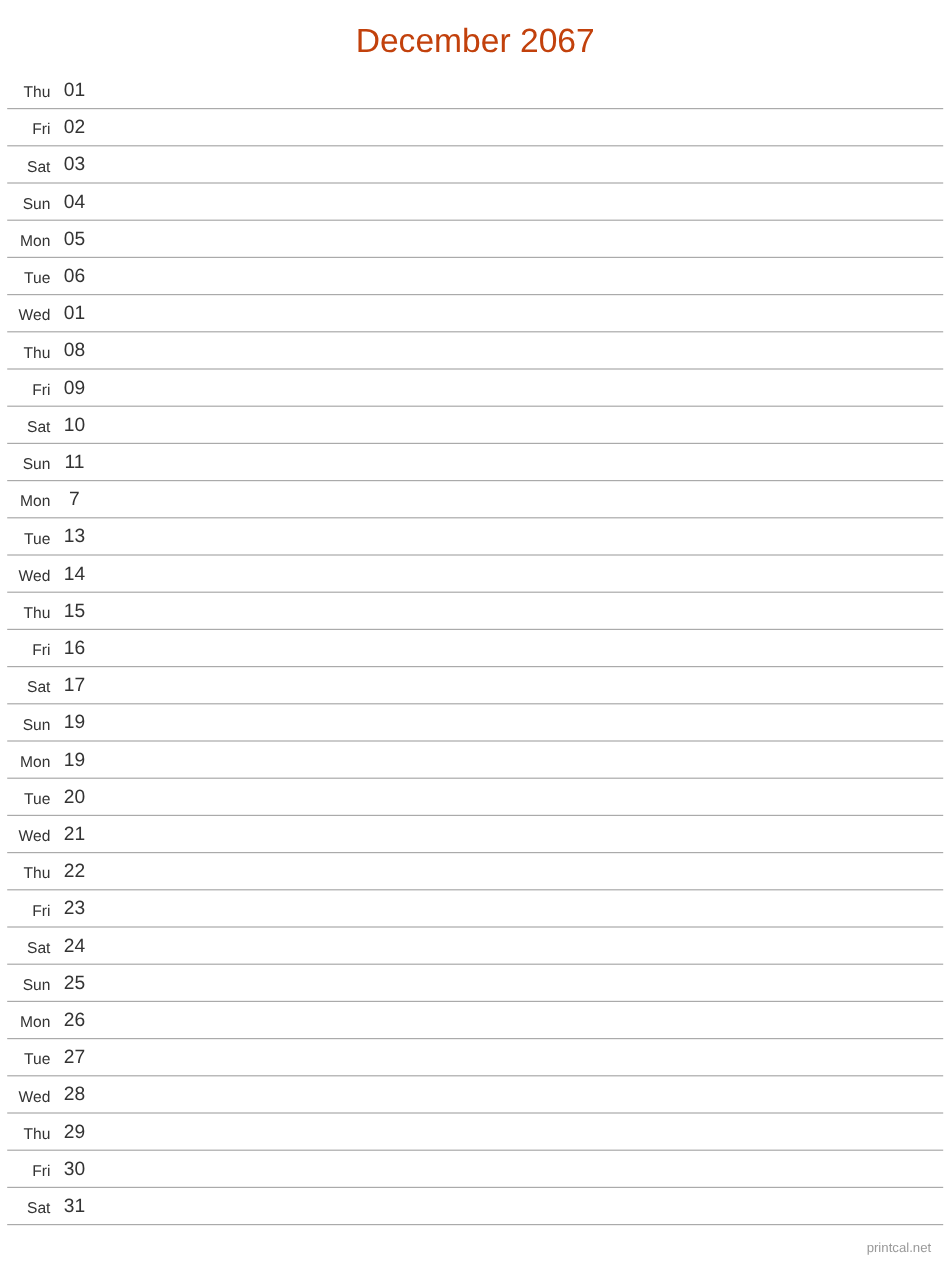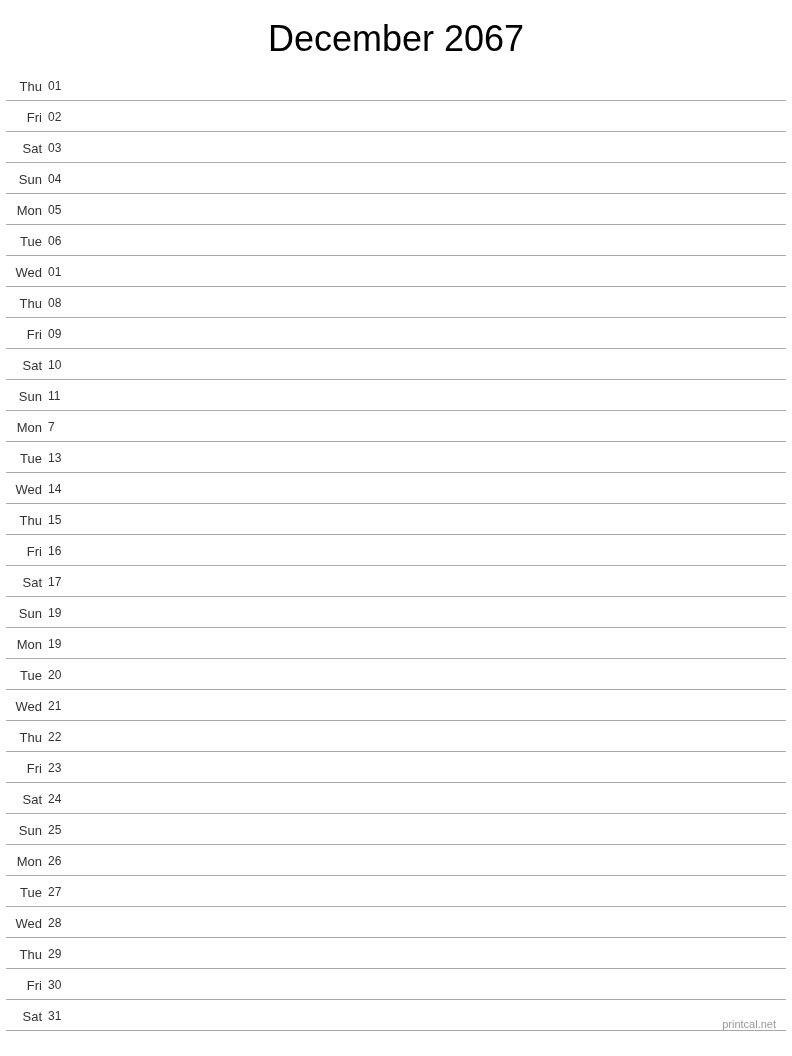--- a/index.html
+++ b/index.html
@@ -11,24 +11,24 @@
     body {
       width: 792px;
       min-height: 1056px;
       background: #ffffff;
       font-family: Arial, sans-serif;
       position: relative;
     }
 
     .page-title {
       text-align: center;
-      font-size: 36px;
+      font-size: 28px;
       font-weight: normal;
       padding: 18px 0 10px 0;
-      color: #000000;
+      color: #c2410c;
     }
 
     .calendar-container {
       padding: 0 6px;
     }
 
     .day-row {
       display: flex;
       align-items: center;
       border-bottom: 1px solid #aaa;
@@ -40,34 +40,34 @@
       width: 42px;
       font-size: 13px;
       color: #333;
       text-align: right;
       padding-right: 6px;
       flex-shrink: 0;
     }
 
     .day-number {
       width: 28px;
-      font-size: 12px;
+      font-size: 16px;
       color: #333;
-      text-align: left;
+      text-align: center;
       flex-shrink: 0;
     }
 
     .day-line {
       flex: 1;
       height: 1px;
     }
 
     .footer {
       position: absolute;
-      bottom: 26px;
+      bottom: 10px;
       right: 16px;
       font-size: 11px;
       color: #999;
     }
   </style>
 </head>
 <body>
 
 <h1 class="page-title">December 2067</h1>
 

